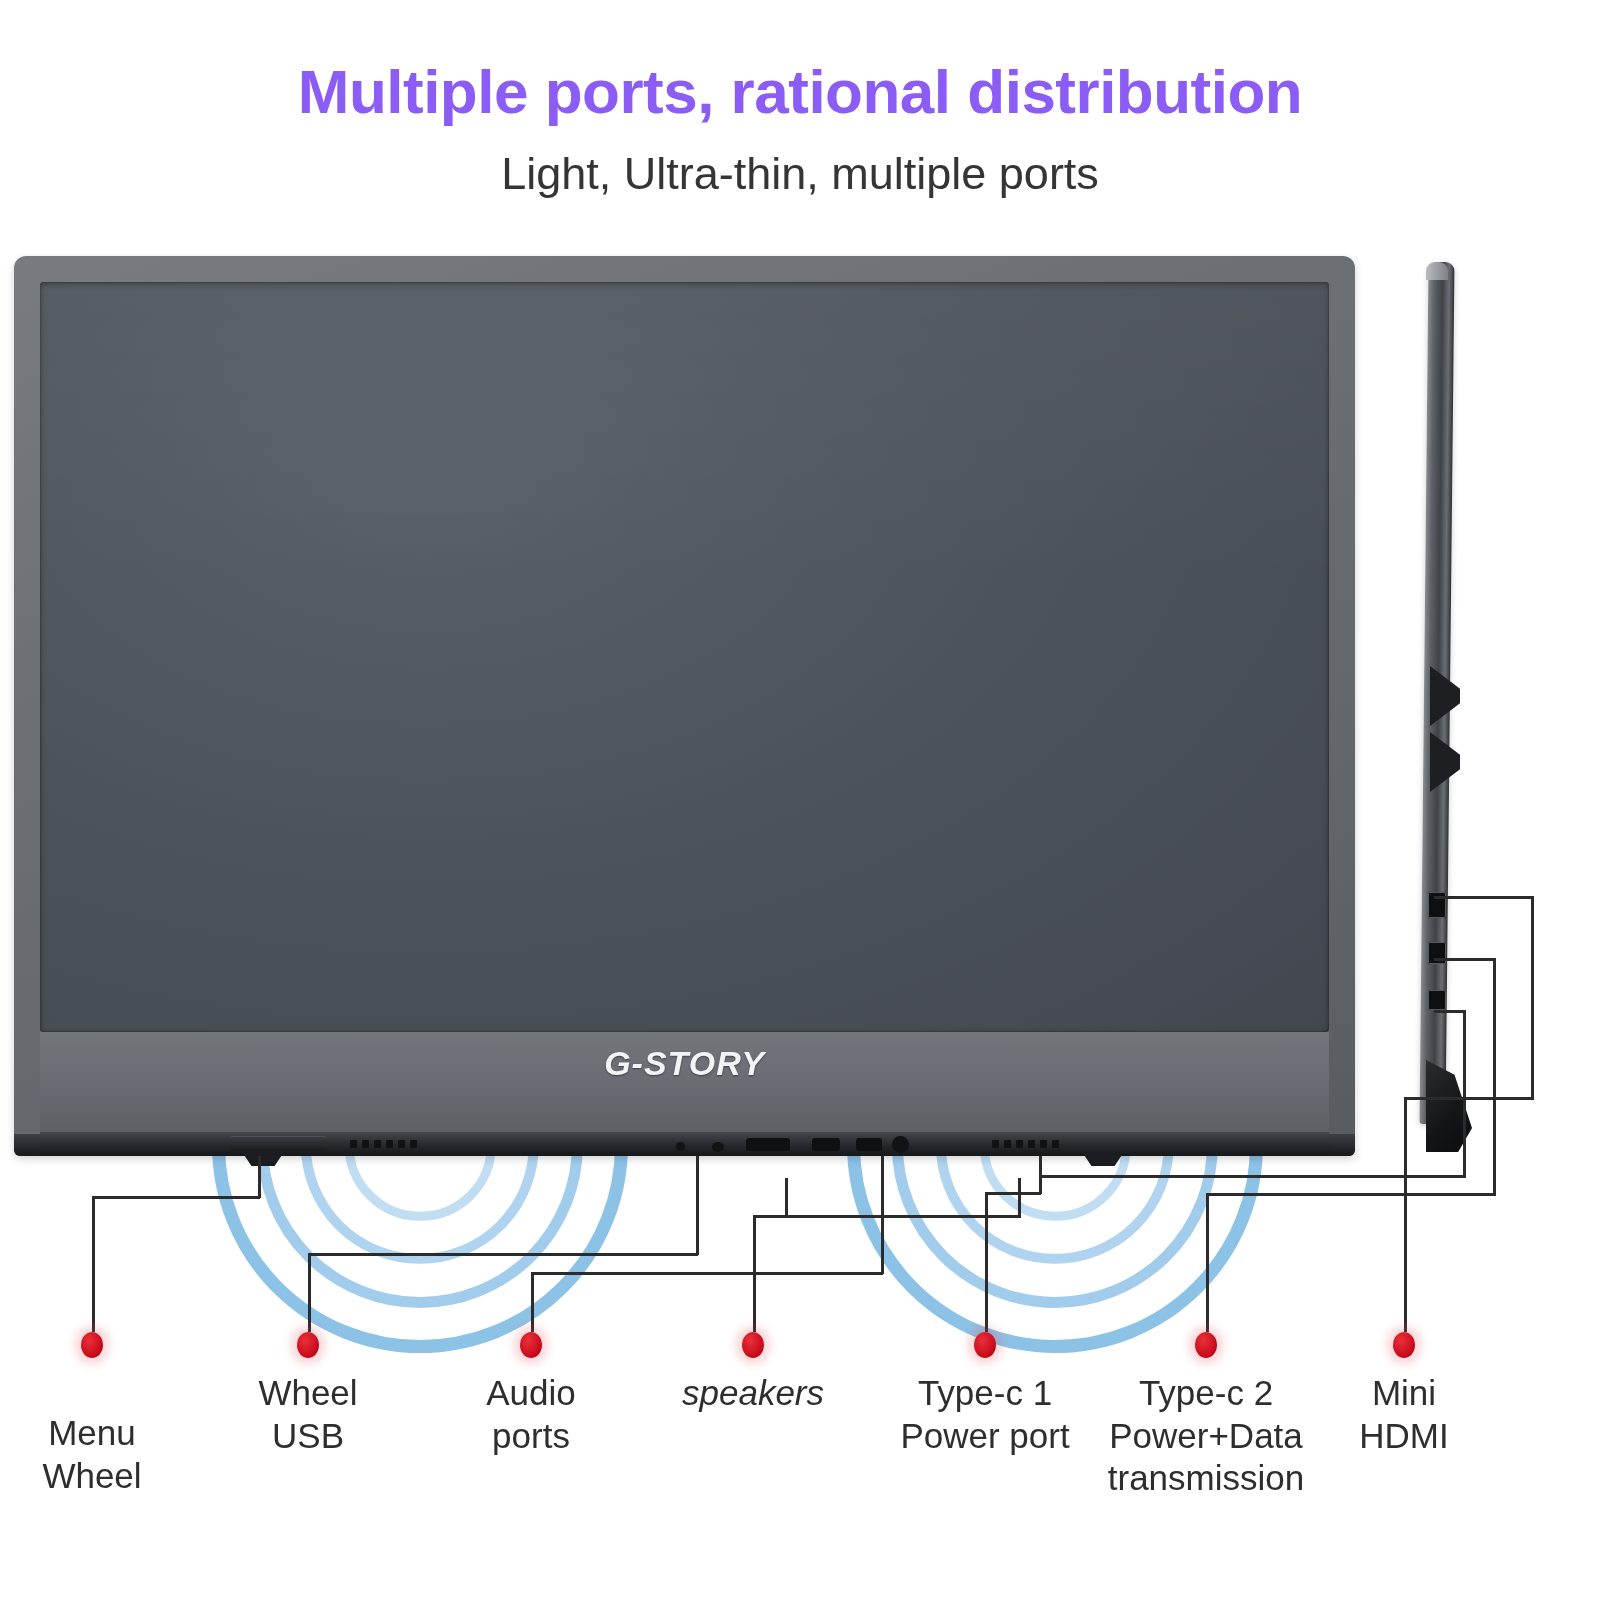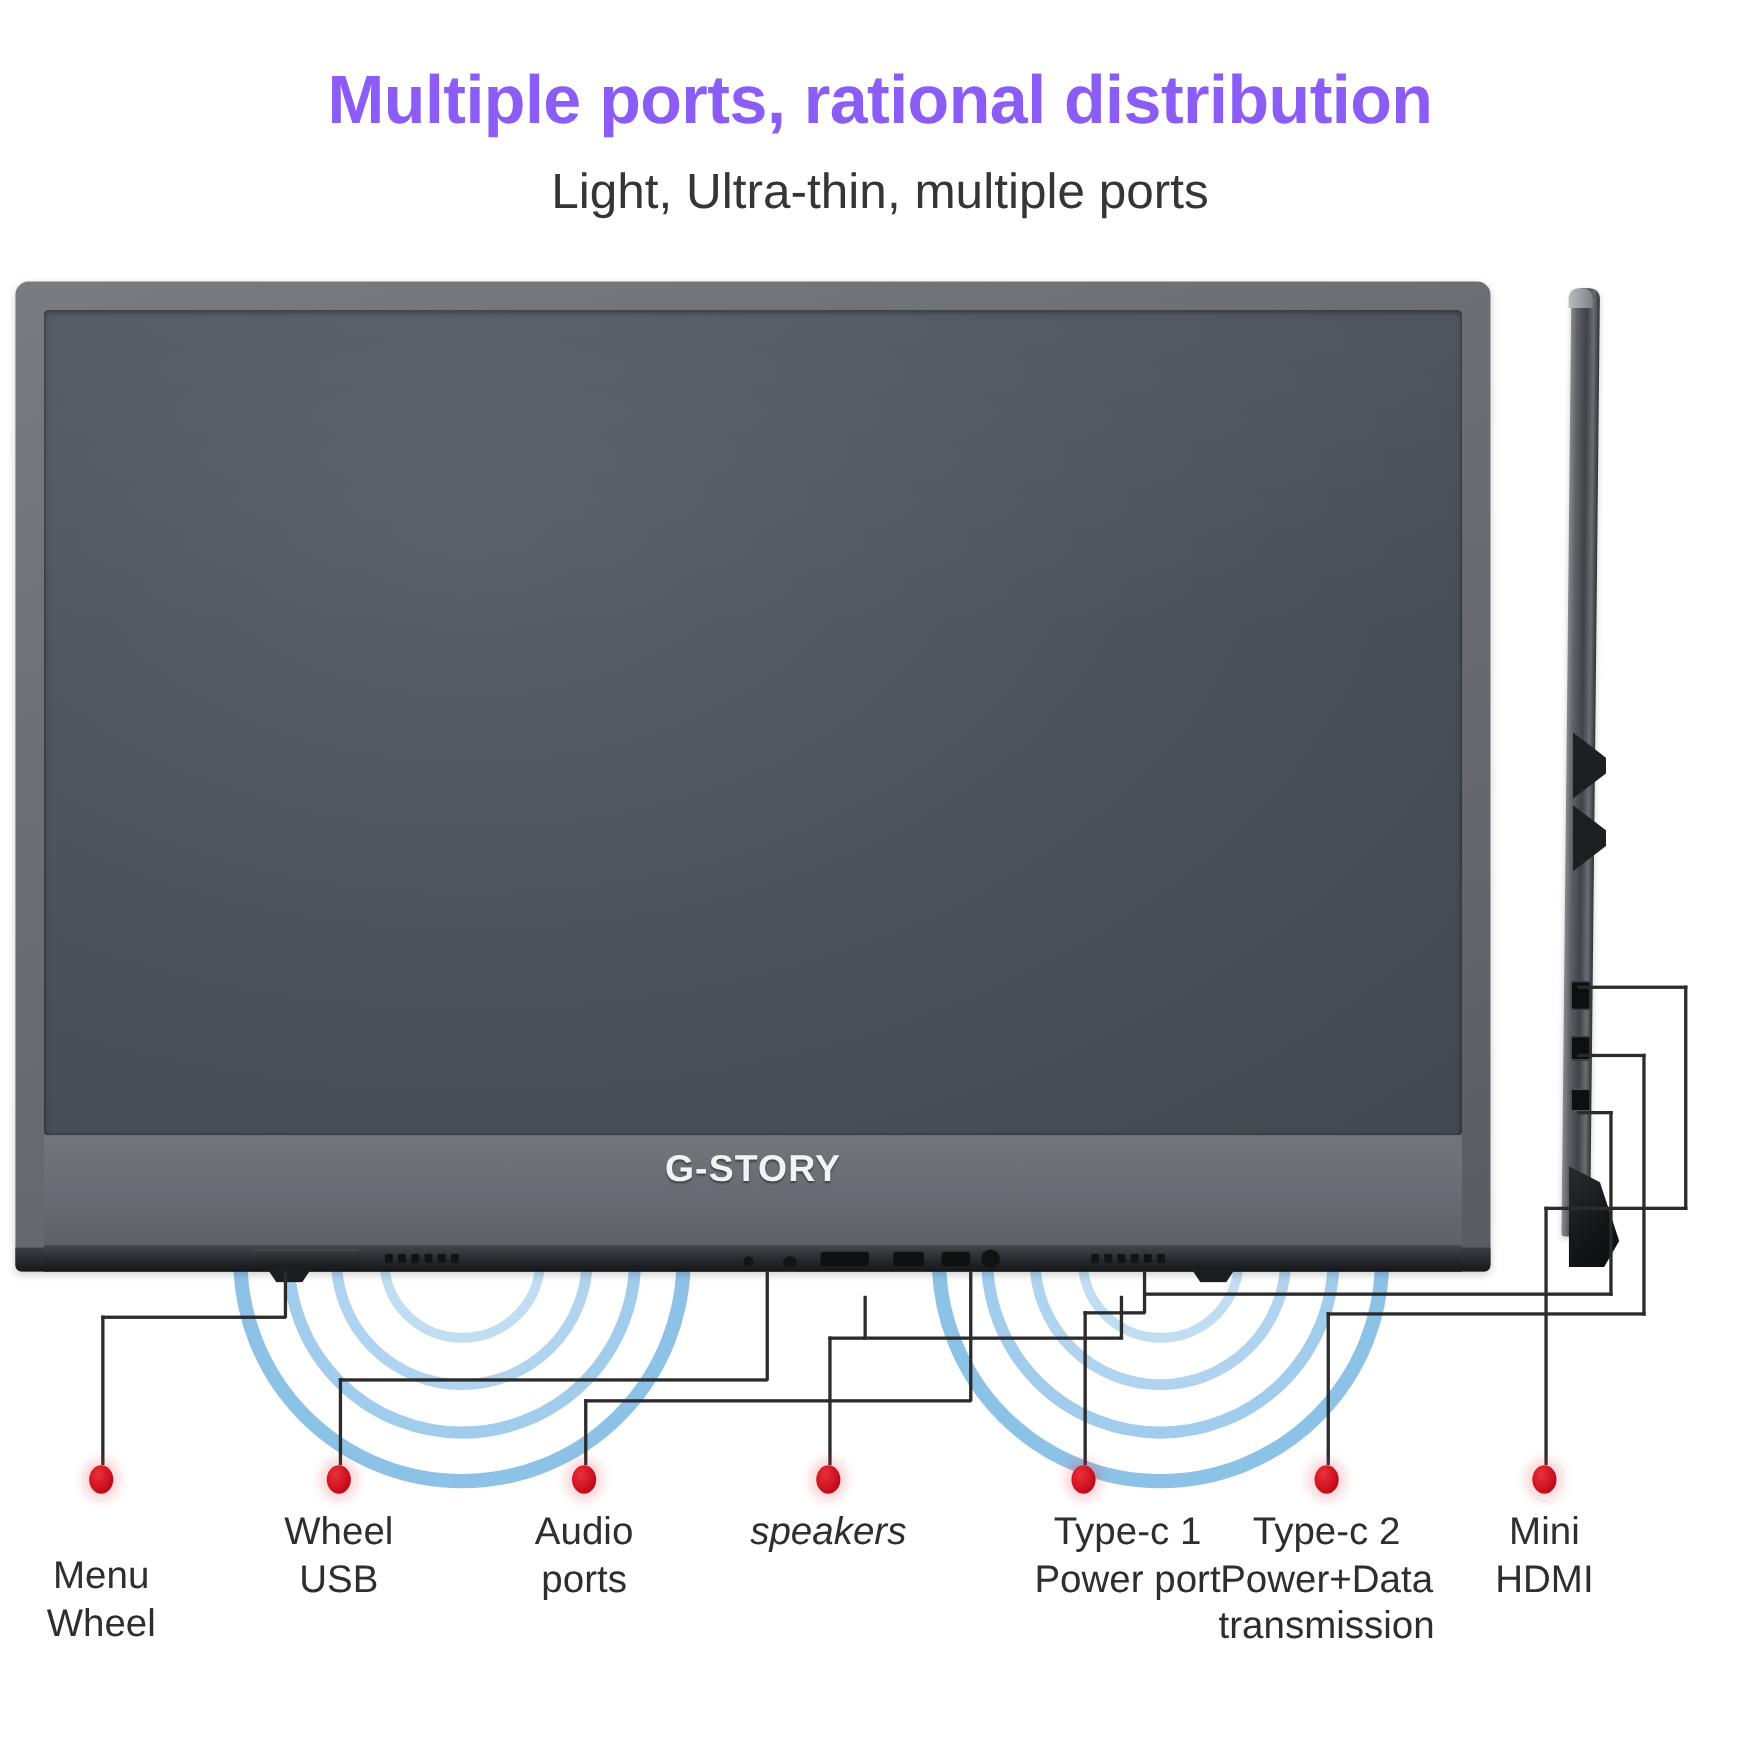--- a/index.html
+++ b/index.html
@@ -64,20 +64,21 @@
   .chin{
     position:absolute;left:26px;right:26px;bottom:22px;height:102px;
     background:linear-gradient(180deg,#72757a 0%,#6a6d73 45%,#5d6065 100%);
   }
   .logo{
     position:absolute;left:0;right:0;top:12px;
     text-align:center;
     color:#f2f3f5;
     font-size:34px;
     font-weight:700;
+    font-style:italic;
     letter-spacing:1px;
     text-shadow:0 1px 2px rgba(0,0,0,.45);
   }
   
   .edge{
     position:absolute;left:26px;right:26px;bottom:0;height:24px;
     background:linear-gradient(180deg,#44474c 0%,#26292d 55%,#15171a 100%);
   }
   .port{
     position:absolute;top:6px;
@@ -270,21 +271,21 @@
 Wheel</div>
       <div class="dot" style="left: 308px; top: 1332px;"></div>
       <div class="calloutlabel" style="left: 308px; top: 1372px;">Wheel
 USB</div>
       <div class="dot" style="left: 531px; top: 1332px;"></div>
       <div class="calloutlabel" style="left: 531px; top: 1372px;">Audio
 ports</div>
       <div class="dot" style="left: 753px; top: 1332px;"></div>
       <div class="calloutlabel" style="left: 753px; top: 1372px; font-style: italic;">speakers</div>
       <div class="dot" style="left: 985px; top: 1332px;"></div>
-      <div class="calloutlabel" style="left: 985px; top: 1372px; margin-left: 40px;">Type-c 1
+      <div class="calloutlabel" style="left: 985px; top: 1372px;">Type-c 1
 Power port</div>
       <div class="dot" style="left: 1206px; top: 1332px;"></div>
       <div class="calloutlabel" style="left: 1206px; top: 1372px;">Type-c 2
 Power+Data
 transmission</div>
       <div class="dot" style="left: 1404px; top: 1332px;"></div>
       <div class="calloutlabel" style="left: 1404px; top: 1372px;">Mini
 HDMI</div>
     </div>
 

